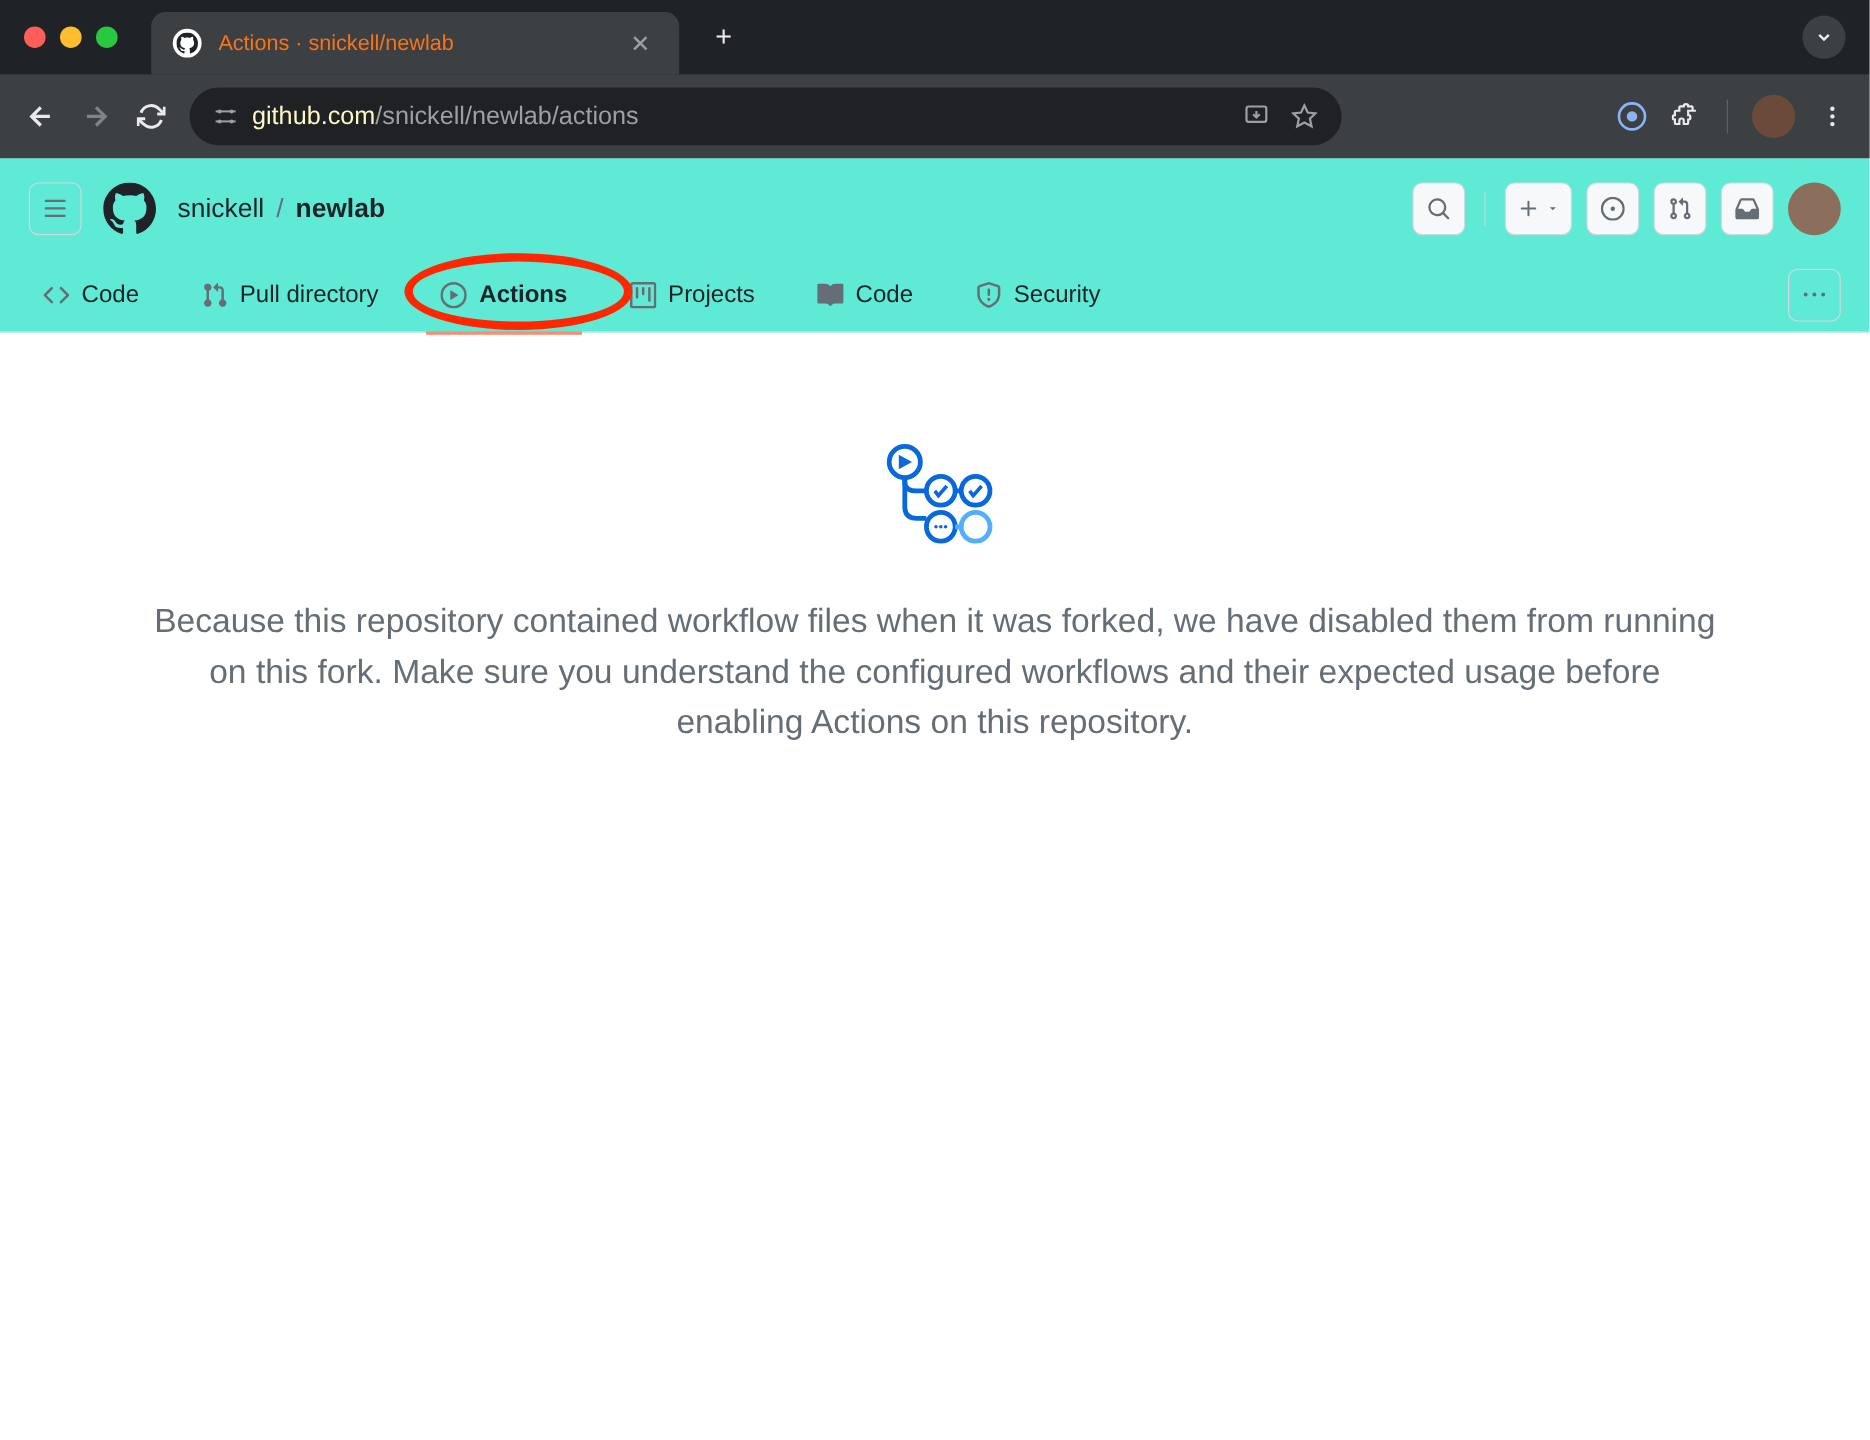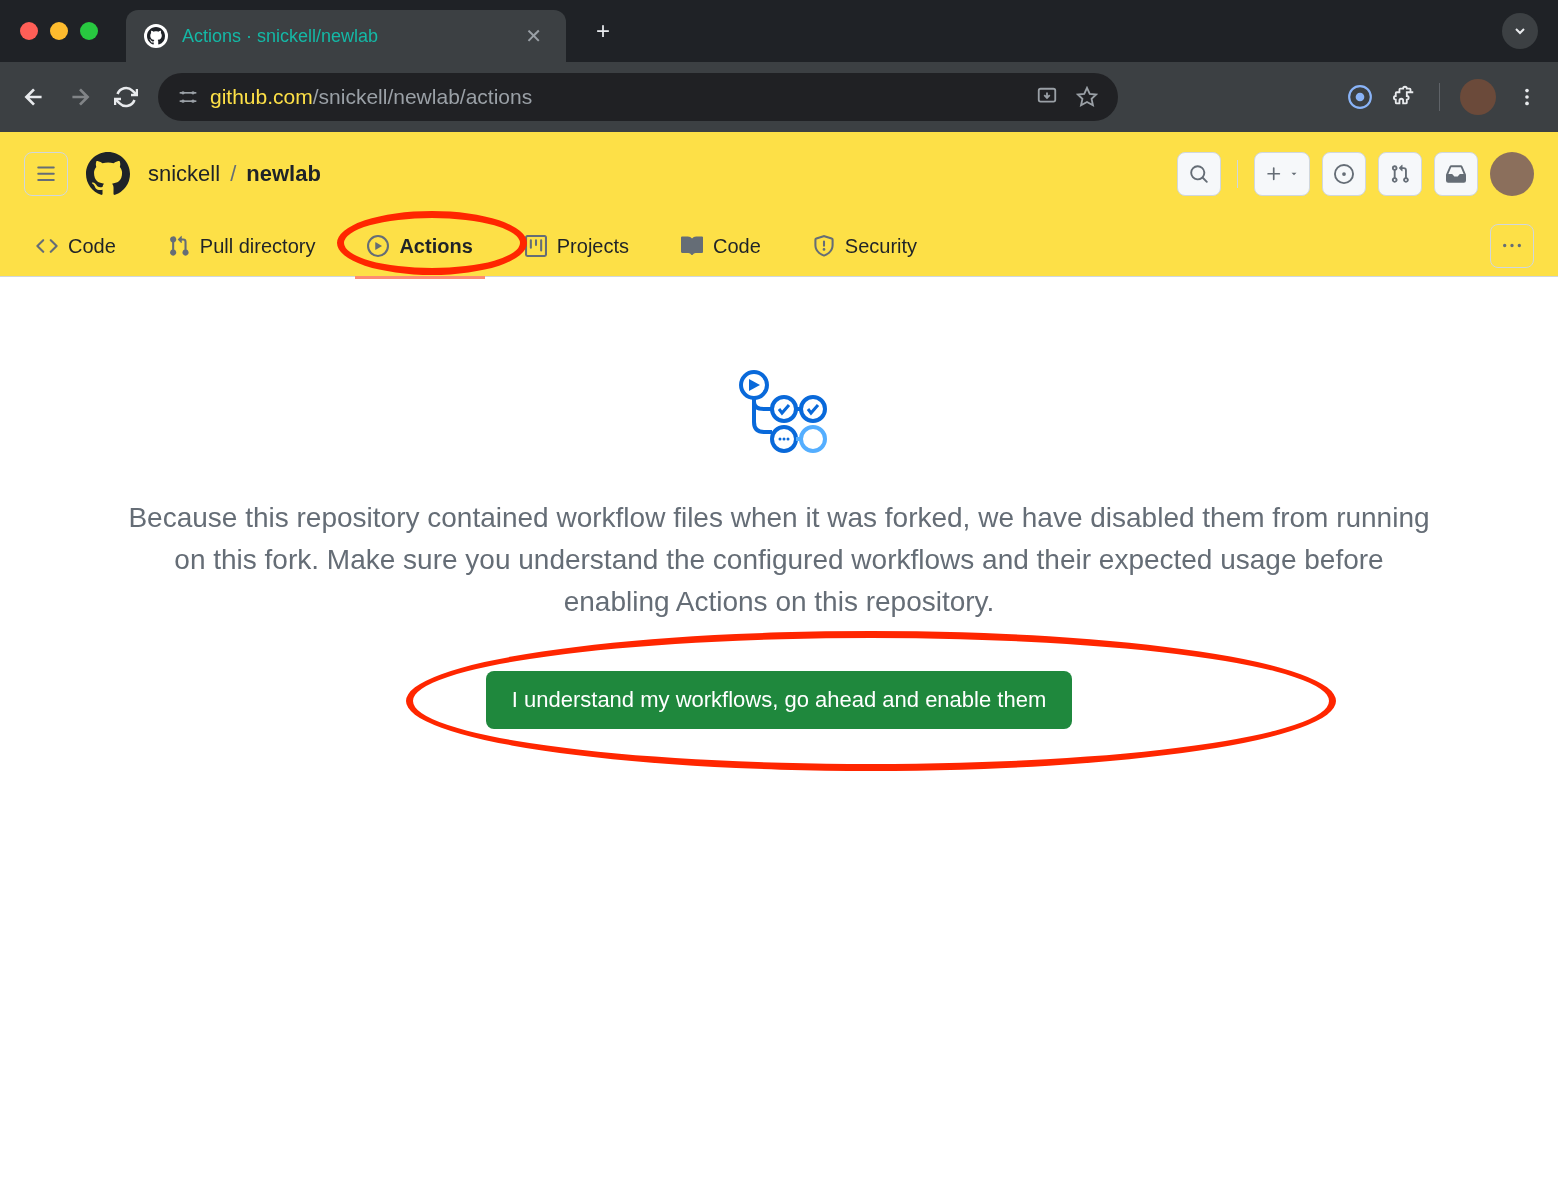--- a/index.html
+++ b/index.html
@@ -9,39 +9,39 @@
 .browser-chrome { background: #2a2d31; }
 .tab-bar { display: flex; align-items: center; height: 62px; padding: 0 20px; background: #1f2226; }
 .traffic-lights { display: flex; gap: 12px; margin-right: 28px; }
 .tl { width: 18px; height: 18px; border-radius: 50%; }
 .tl-close { background: #ff5f57; }
 .tl-min { background: #febc2e; }
 .tl-max { background: #28c840; }
 .tab { display: flex; align-items: center; background: #3c4043; border-radius: 12px 12px 0 0; height: 52px; padding: 0 18px; gap: 14px; min-width: 440px; margin-top: 10px;}
 .tab-favicon { width: 24px; height: 24px; background: #fff; border-radius: 50%; display: flex; align-items: center; justify-content: center; }
 .tab-favicon svg { width: 18px; height: 18px; }
-.tab-title { color: #14b8a6; font-size: 18px; flex: 1; white-space: nowrap; overflow: hidden; }
+.tab-title { color: #f97316; font-size: 18px; flex: 1; white-space: nowrap; overflow: hidden; }
 .tab-close { color: #9aa0a6; font-size: 20px; cursor: pointer; padding: 2px 6px; }
 .new-tab { color: #e8eaed; font-size: 24px; margin-left: 20px; cursor: pointer; padding: 4px 10px; }
 .tab-right { margin-left: auto; }
 .chevron-btn { background: #3c4043; width: 36px; height: 36px; border-radius: 50%; display: flex; align-items: center; justify-content: center; color: #e8eaed; cursor: pointer; }
 
 .nav-bar { display: flex; align-items: center; height: 70px; padding: 0 20px; gap: 18px; background: #3c4043; }
 .nav-btn { color: #e8eaed; width: 28px; height: 28px; display: flex; align-items: center; justify-content: center; cursor: pointer; }
 .nav-btn.disabled { opacity: 0.4; }
 .url-bar { flex: 1; background: #202124; border-radius: 28px; height: 48px; display: flex; align-items: center; padding: 0 20px; gap: 12px; max-width: 960px; }
 .url-text { color: #9aa0a6; font-size: 21px; }
-.url-text .domain { color: #fde047; }
+.url-text .domain { color: #fef9c3; }
 .url-right { display: flex; gap: 18px; margin-left: auto; color: #9aa0a6; align-items: center; }
 .nav-right { display: flex; gap: 20px; align-items: center; margin-left: auto; }
 .nav-avatar { width: 36px; height: 36px; border-radius: 50%; background: #6b4a3a; }
 .nav-sep { width: 1px; height: 28px; background: #5f6368; }
 
 
-.gh-header { background: #fde047; border-bottom: 1px solid #d0d7de; }
+.gh-header { background: #5eead4; border-bottom: 1px solid #d0d7de; }
 .gh-topbar { display: flex; align-items: center; padding: 20px 24px; gap: 18px; }
 .hamburger { width: 44px; height: 44px; border: 1px solid #d0d7de; border-radius: 8px; display: flex; align-items: center; justify-content: center; cursor: pointer; }
 .gh-logo { width: 44px; height: 44px; }
 .breadcrumb { display: flex; align-items: center; gap: 10px; font-size: 22px; }
 .bc-link { color: #1f2328; cursor: pointer; }
 .bc-sep { color: #656d76; }
 .bc-current { font-weight: 600; color: #1f2328; cursor: pointer; }
 .gh-right { margin-left: auto; display: flex; gap: 12px; align-items: center; }
 .gh-btn { height: 44px; min-width: 44px; border: 1px solid #d0d7de; border-radius: 8px; background: #f6f8fa; display: flex; align-items: center; justify-content: center; cursor: pointer; color: #656d76; padding: 0 10px; gap: 6px;}
 .gh-sep { width: 1px; height: 28px; background: #d0d7de; margin: 0 4px; }
@@ -261,17 +261,13 @@
       <line x1="67" y1="42" x2="72" y2="42" stroke="#0969da" stroke-width="4"></line>
       <circle cx="55" cy="72" r="12" fill="none" stroke="#0969da" stroke-width="4"></circle>
       <circle cx="51" cy="72" r="1.5" fill="#0969da"></circle>
         <circle cx="55" cy="72" r="1.5" fill="#0969da"></circle>
         <circle cx="59" cy="72" r="1.5" fill="#0969da"></circle>
       <circle cx="84" cy="72" r="12" fill="none" stroke="#54aeff" stroke-width="4"></circle>
       <line x1="67" y1="72" x2="72" y2="72" stroke="#54aeff" stroke-width="4"></line>
     </svg>
   </div>
   <p class="desc">Because this repository contained workflow files when it was forked, we have disabled them from running on this fork. Make sure you understand the configured workflows and their expected usage before enabling Actions on this repository.</p>
-  <div class="btn-wrap">
-    <button class="enable-btn">I understand my workflows, go ahead and enable them</button>
-    <div class="red-ellipse" style="left:-80px; top:-40px; width:930px; height:140px;"></div>
-  </div>
 </div>
 
 </body></html>

